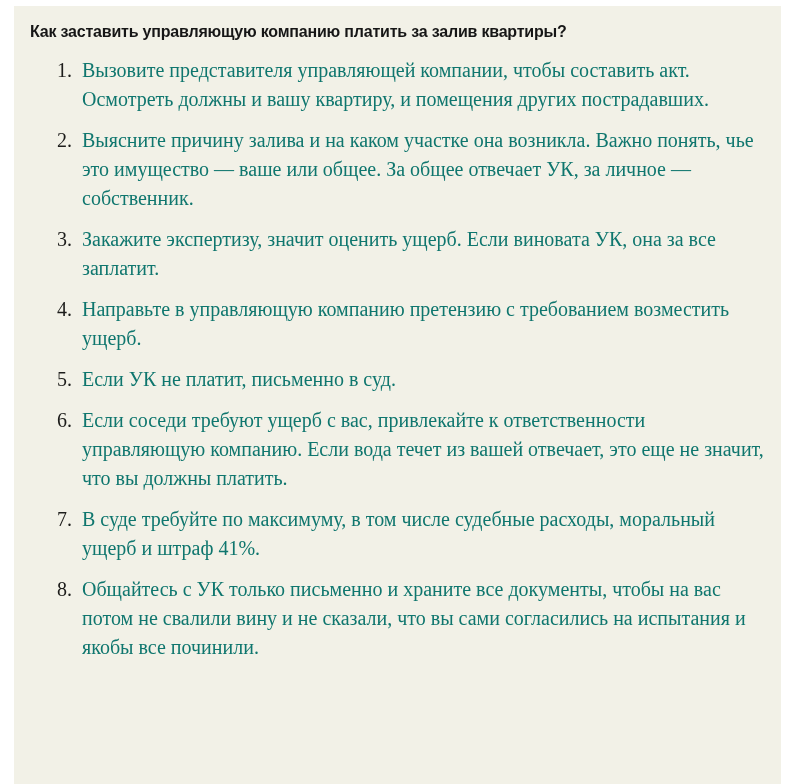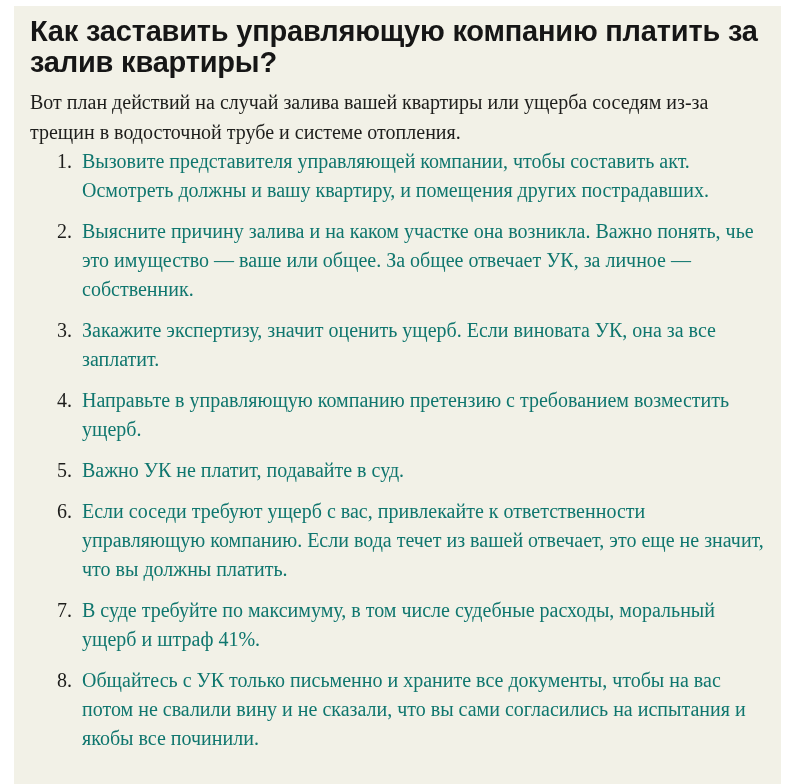--- a/index.html
+++ b/index.html
@@ -23,21 +23,21 @@
     right: 18px;
     bottom: 0;
     background: #f2f1e7;
     padding: 10px 16px 0 16px;
     box-sizing: border-box;
   }
   h1.article-title {
     margin: 0 0 9px 0;
     font-family: "Liberation Sans", "DejaVu Sans", sans-serif;
     font-weight: 700;
-    font-size: 29px;
+    font-size: 16px;
     line-height: 31px;
     letter-spacing: -0.2px;
     color: #161616;
   }
   p.article-intro {
     margin: 0;
     font-family: "Liberation Serif", "DejaVu Serif", serif;
     font-size: 20px;
     line-height: 30px;
     color: #1d1d1b;
@@ -58,25 +58,24 @@
     font-family: "Liberation Serif", "DejaVu Serif", serif;
     color: #1d1d1b;
   }
 </style>
 </head>
 <body>
 
 <div class="page">
   <article class="panel">
     <h1 class="article-title">Как заставить управляющую компанию платить за залив квартиры?</h1>
-    <p class="article-intro">Вот план действий на случай залива вашей квартиры или ущерба соседям из-за трещин в водосточной трубе и системе отопления.</p>
     <ol class="steps">
       <li>Вызовите представителя управляющей компании, чтобы составить акт. Осмотреть должны и вашу квартиру, и помещения других пострадавших.</li>
       <li>Выясните причину залива и на каком участке она возникла. Важно понять, чье это имущество — ваше или общее. За общее отвечает УК, за личное — собственник.</li>
       <li>Закажите экспертизу, значит оценить ущерб. Если виновата УК, она за все заплатит.</li>
       <li>Направьте в управляющую компанию претензию с требованием возместить ущерб.</li>
-      <li>Важно УК не платит, подавайте в суд.</li>
+      <li>Если УК не платит, письменно в суд.</li>
       <li>Если соседи требуют ущерб с вас, привлекайте к ответственности управляющую компанию. Если вода течет из вашей отвечает, это еще не значит, что вы должны платить.</li>
       <li>В суде требуйте по максимуму, в том числе судебные расходы, моральный ущерб и штраф 41%.</li>
       <li>Общайтесь с УК только письменно и храните все документы, чтобы на вас потом не свалили вину и не сказали, что вы сами согласились на испытания и якобы все починили.</li>
     </ol>
   </article>
 </div>
 
 </body></html>

